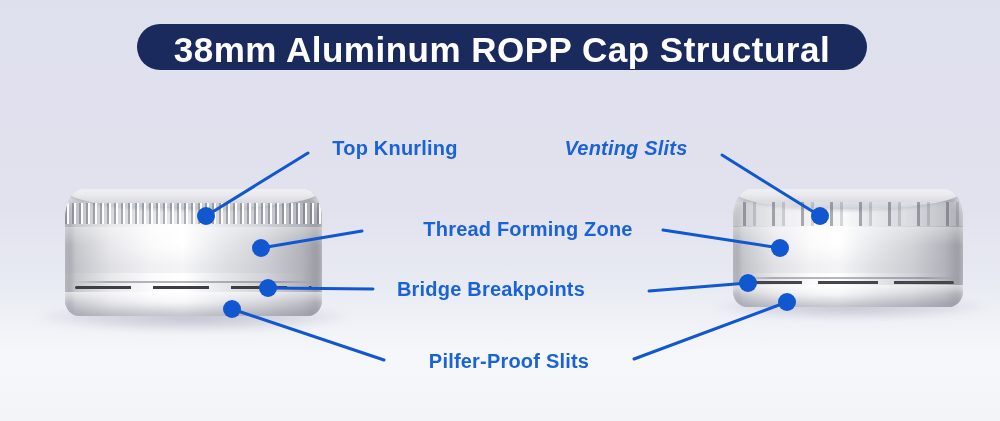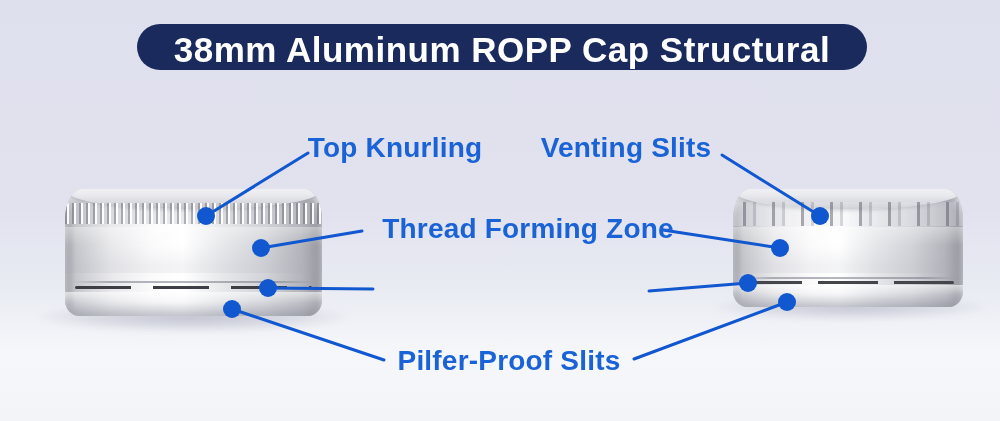--- a/index.html
+++ b/index.html
@@ -91,21 +91,21 @@
   }
   .cap.left  .pilfer-band{height:24px;}
   .cap.right .pilfer-band{height:22px;}
 
   
   .connector-layer{position:absolute;left:0;top:0;width:1000px;height:421px;z-index:4;}
 
   
   .callout-label{
     position:absolute;z-index:5;transform:translate(-50%,-50%);
-    color:var(--label-text);font-size:28px;font-weight:bold;white-space:nowrap;letter-spacing:.2px;
+    color:var(--label-text);font-size:20px;font-weight:bold;white-space:nowrap;letter-spacing:.2px;
   }
 </style>
 </head>
 <body>
 
 <div class="stage">
 
   <div class="cap-shadow left"></div>
   <div class="cap-shadow right"></div>
 
@@ -144,21 +144,22 @@
       <line x1="649" y1="291" x2="748" y2="283" stroke="#1157cf" stroke-width="3" stroke-linecap="round"></line>
       <circle cx="268" cy="288" r="9" fill="#1157cf"></circle>
       <circle cx="748" cy="283" r="9" fill="#1157cf"></circle>
       <line x1="384" y1="360" x2="232" y2="309" stroke="#1157cf" stroke-width="3" stroke-linecap="round"></line>
       <line x1="634" y1="359" x2="787" y2="302" stroke="#1157cf" stroke-width="3" stroke-linecap="round"></line>
       <circle cx="232" cy="309" r="9" fill="#1157cf"></circle>
       <circle cx="787" cy="302" r="9" fill="#1157cf"></circle>
     </svg>
 
   <div class="callout-label" style="left: 395px; top: 148px;">Top Knurling</div>
-  <div class="callout-label" style="left: 626px; top: 148px;">Venting Slits</div>
+  <div class="callout-label" style="left: 626px; top: 148px; font-style: italic;">Venting Slits</div>
   <div class="callout-label" style="left: 528px; top: 229px;">Thread Forming Zone</div>
+  <div class="callout-label" style="left: 491px; top: 289px;">Bridge Breakpoints</div>
   <div class="callout-label" style="left: 509px; top: 361px;">Pilfer-Proof Slits</div>
 
   <div class="title-banner">
     <span>38mm Aluminum ROPP Cap Structural</span>
   </div>
 
 </div>
 
 </body></html>

